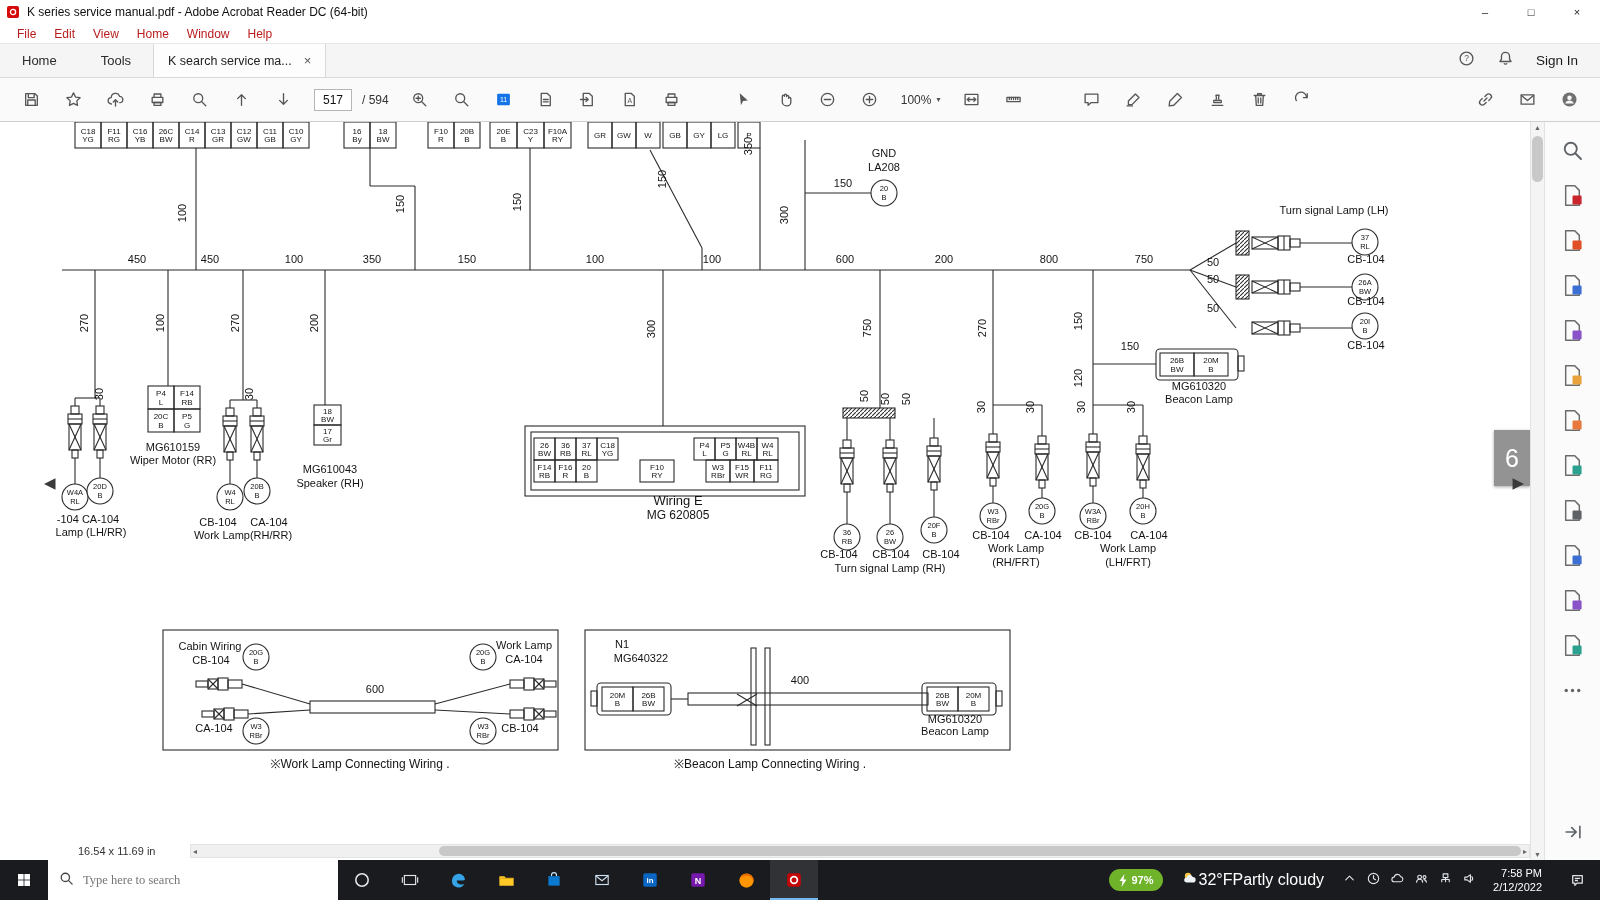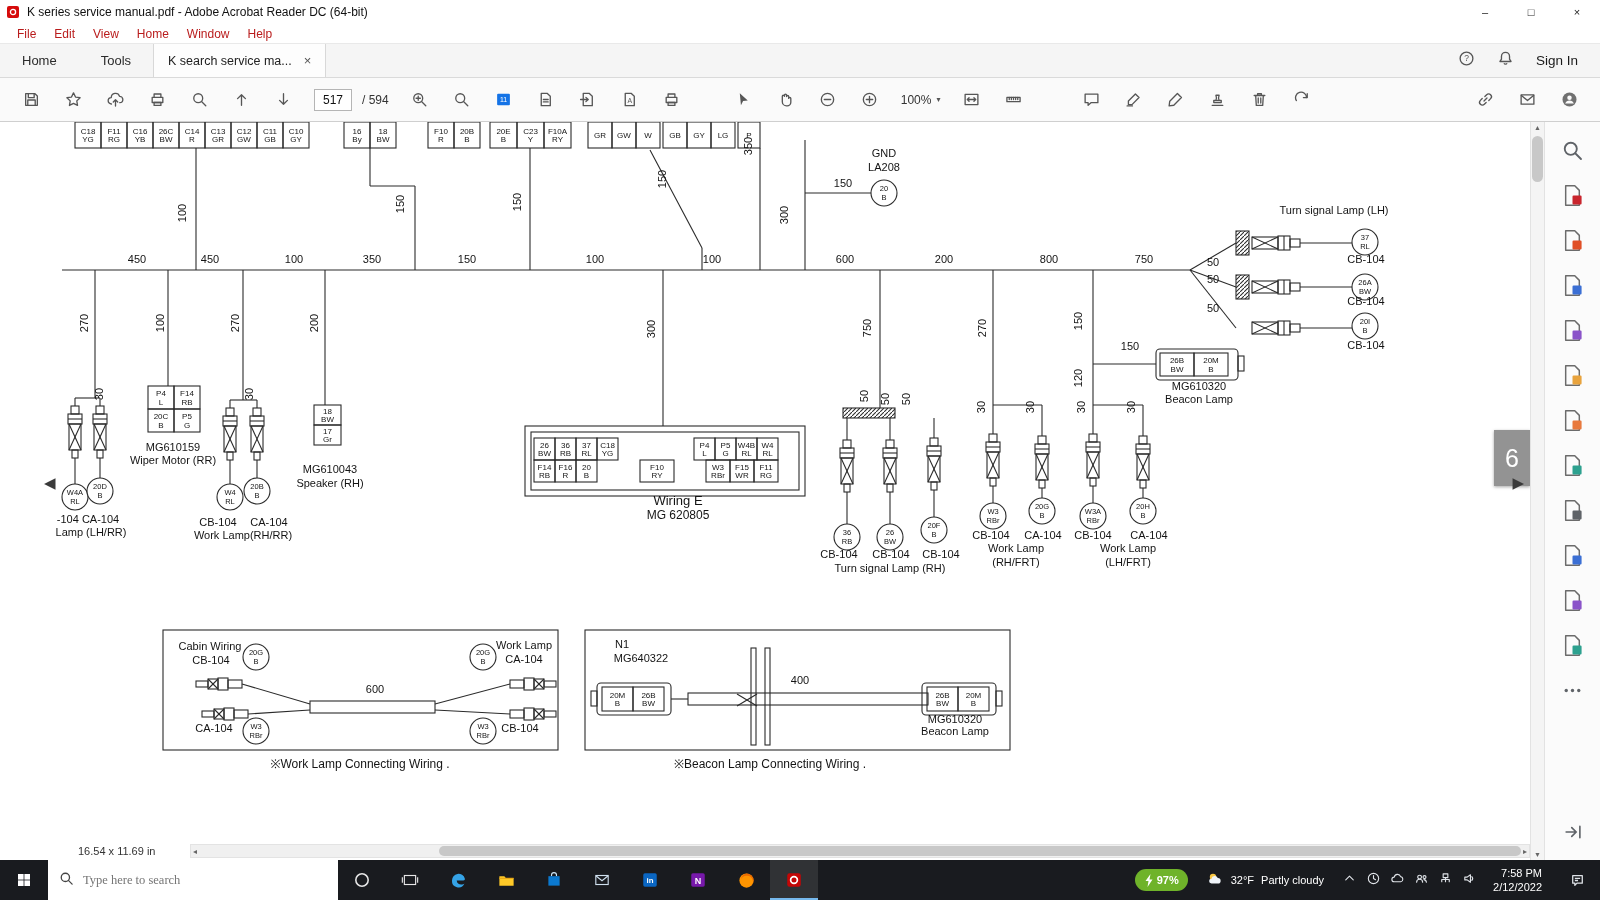--- a/index.html
+++ b/index.html
@@ -55,21 +55,21 @@
 .side-bottom{margin-top:auto}
 
 .taskbar{height:40px;background:#191b1f;display:flex;align-items:stretch}
 .tstart{width:48px;display:flex;align-items:center;justify-content:center}
 .tsearch{width:290px;background:#fff;display:flex;align-items:center;gap:9px;padding:0 11px}
 .tsearch input{border:none;outline:none;font-size:12.5px;font-family:Liberation Serif, serif;color:#333;width:100%;background:transparent}
 .tapp{width:48px;display:flex;align-items:center;justify-content:center;position:relative}
 .tapp.active{background:rgba(255,255,255,.10);box-shadow:inset 0 -2px 0 #76b9ed}
 .tright{margin-left:auto;display:flex;align-items:center;gap:10px;padding-right:4px}
 .battery{height:22px;background:#6fb32a;border-radius:11px;color:#fff;font-size:11px;font-weight:bold;display:flex;align-items:center;gap:3px;padding:0 9px}
-.weather{display:flex;align-items:center;gap:7px;color:#fff;font-size:11px;padding:0 8px;white-space:nowrap}
+.weather{display:flex;align-items:center;color:#fff;font-size:16px;padding:0 8px;white-space:nowrap}
 .clock{color:#fff;font-size:11px;text-align:right;line-height:1.3;padding:0 6px;white-space:nowrap}
 .action{width:38px;display:flex;align-items:center;justify-content:center}
 #tray{display:flex;align-items:center;gap:9px}
 #tapps{display:flex}
 </style>
 </head>
 <body>
 
 <div class="titlebar">
   <span class="app-ic">

